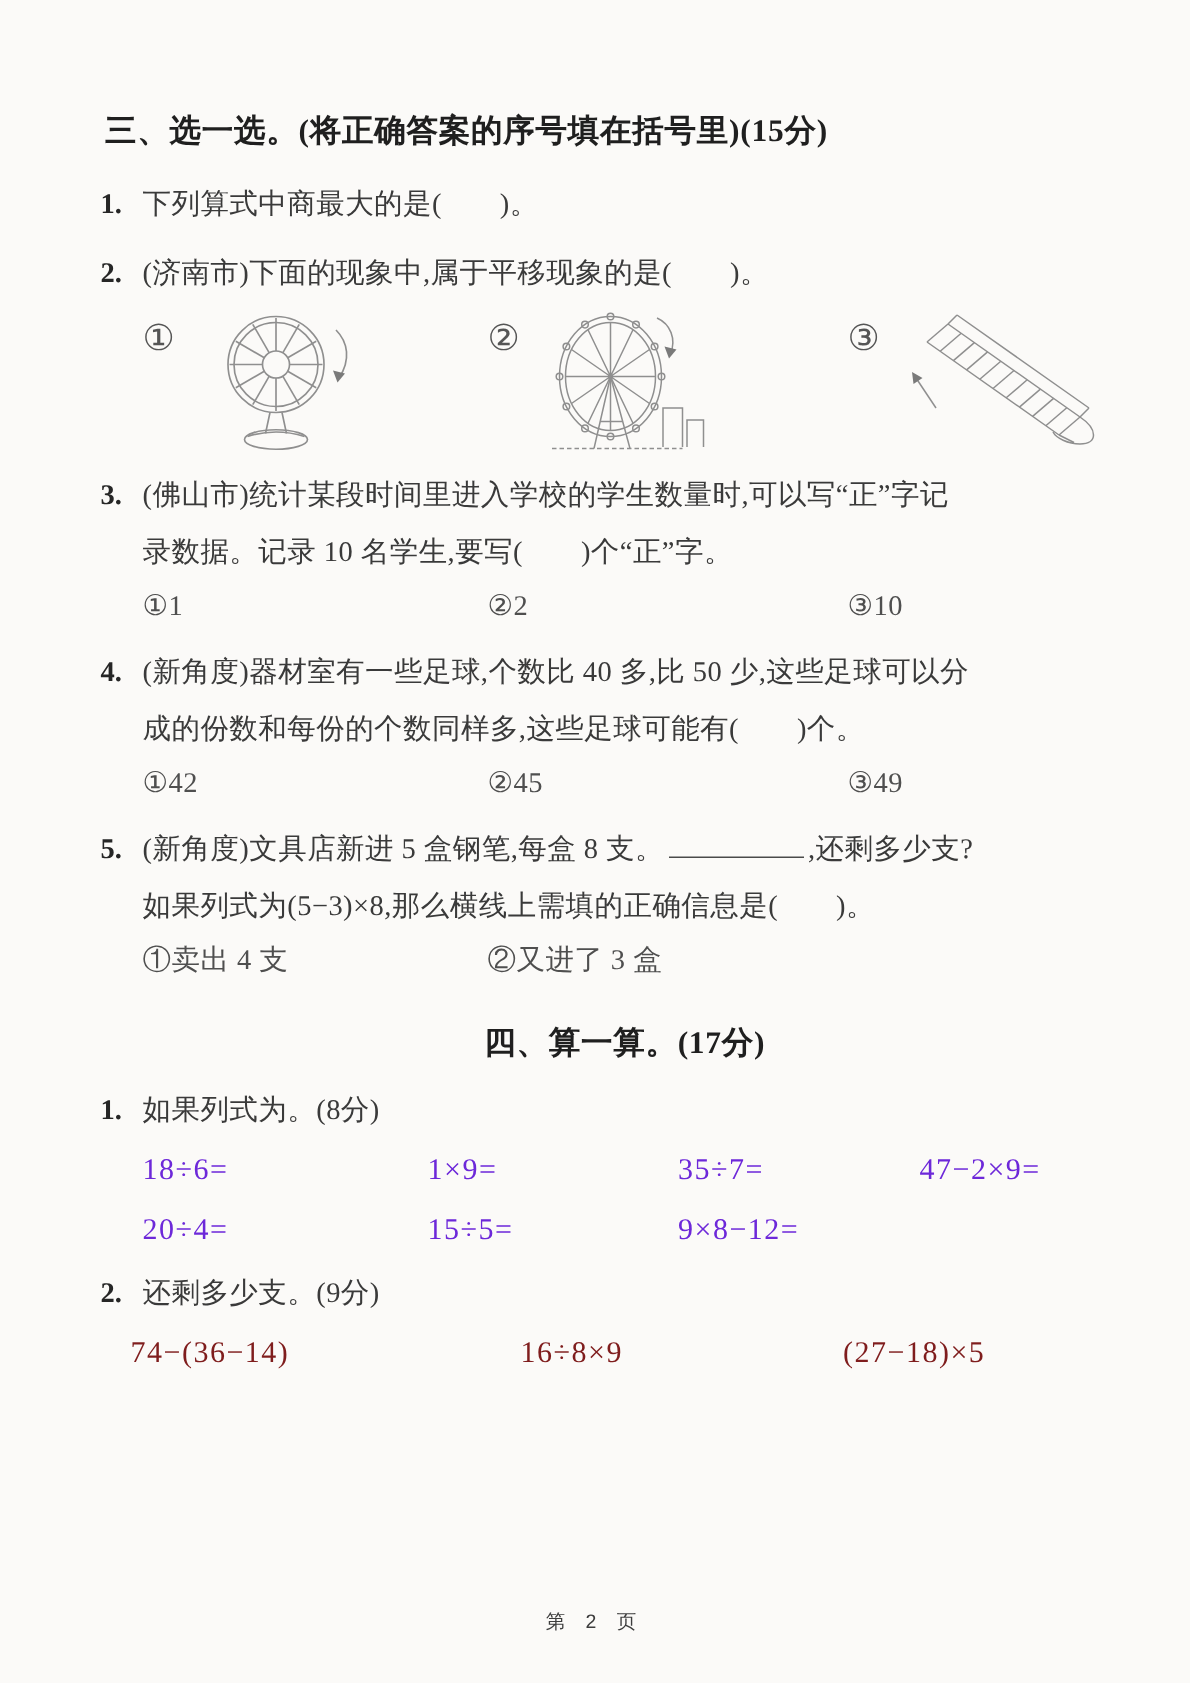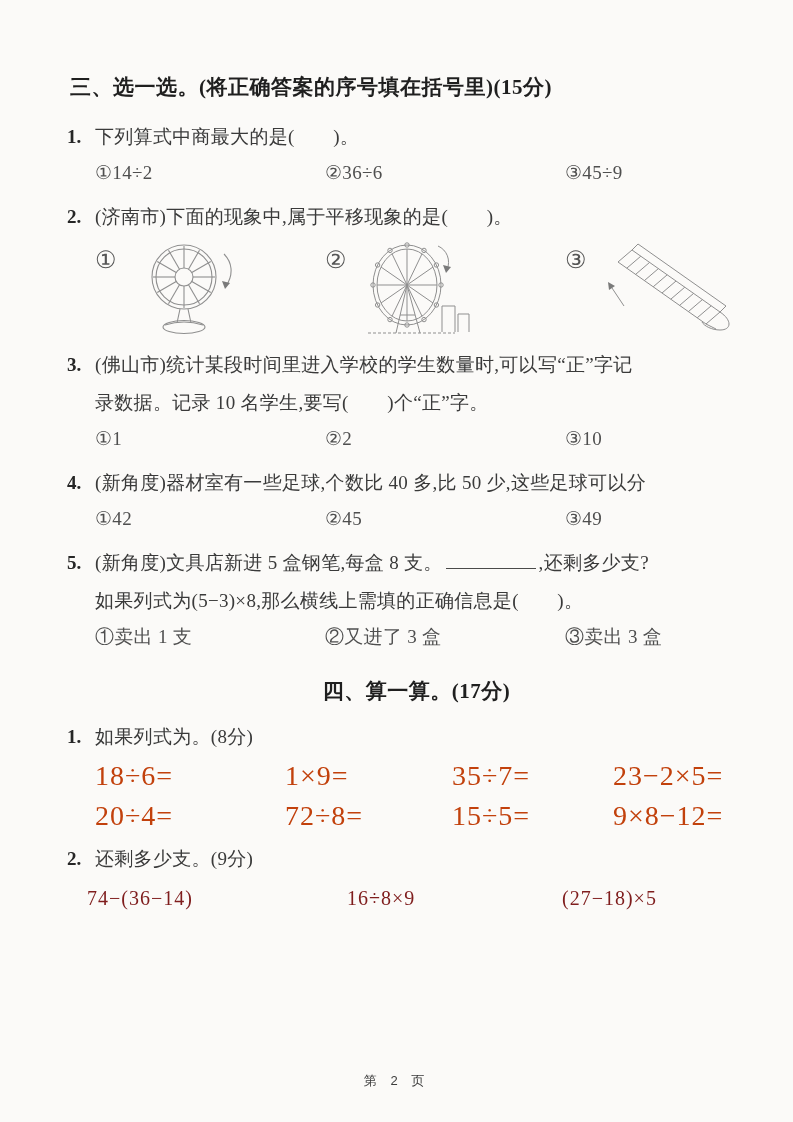--- a/index.html
+++ b/index.html
@@ -35,21 +35,21 @@
   .sketch { display:block; }
   .sketch * { vector-effect:non-scaling-stroke; }
 
   .blank {
     display:inline-block; width:90px; height:14px;
     border-bottom:1.6px solid #4a4a4a; margin:0 3px;
   }
 
   .calc-grid {
     display:grid; grid-template-columns:190px 167px 161px 1fr;
-    font-size:28px; line-height:40px; color:#c2410c; letter-spacing:1px;
+    font-size:20px; line-height:40px; color:#6d28d9; letter-spacing:1px;
     white-space:nowrap;
   }
   .calc-row3 {
     display:grid; grid-template-columns:260px 215px 1fr;
     font-size:20px; line-height:40px; color:#7f1d1d; letter-spacing:1px;
     margin-left:-8px; white-space:nowrap;
   }
 
   .mt4{margin-top:4px;} .mt8{margin-top:8px;} .mt10{margin-top:10px;}
   .mt16{margin-top:16px;} .mt22{margin-top:22px;text-align:center;}
@@ -64,25 +64,20 @@
 <body>
 
 <div class="page">
 
   <h2 class="sec-head">三、选一选。(将正确答案的序号填在括号里)(15分)</h2>
 
   <div class="q mt16">
     <span class="qnum">1.</span>
     <div class="qbody">
       <div class="qline">下列算式中商最大的是(　　)。</div>
-      <div class="opt-row">
-        <span class="opt">①14÷2</span>
-        <span class="opt">②36÷6</span>
-        <span class="opt">③45÷9</span>
-      </div>
     </div>
   </div>
 
   <div class="q mt8">
     <span class="qnum">2.</span>
     <div class="qbody">
       <div class="qline">(济南市)下面的现象中,属于平移现象的是(　　)。</div>
       <div class="fig-row">
 
         <div class="fig">
@@ -179,58 +174,57 @@
         <span class="opt">②2</span>
         <span class="opt">③10</span>
       </div>
     </div>
   </div>
 
   <div class="q mt8">
     <span class="qnum">4.</span>
     <div class="qbody">
       <div class="qline">(新角度)器材室有一些足球,个数比 40 多,比 50 少,这些足球可以分</div>
+      <div class="qline">成的份数和每份的个数同样多,这些足球可能有(　　)个。</div>
       <div class="opt-row">
         <span class="opt">①42</span>
         <span class="opt">②45</span>
         <span class="opt">③49</span>
       </div>
     </div>
   </div>
 
   <div class="q mt8">
     <span class="qnum">5.</span>
     <div class="qbody">
       <div class="qline">
         <span>(新角度)文具店新进 5 盒钢笔,每盒 8 支。</span><span class="blank"></span><span>,还剩多少支?</span>
       </div>
       <div class="qline">如果列式为(5−3)×8,那么横线上需填的正确信息是(　　)。</div>
       <div class="opt-row">
-        <span class="opt">①卖出 1 支</span>
+        <span class="opt">①卖出 4 支</span>
         <span class="opt">②又进了 3 盒</span>
-        <span class="opt">③卖出 3 盒</span>
       </div>
     </div>
   </div>
 
   <h2 class="sec-head mt22">四、算一算。(17分)</h2>
 
   <div class="q mt10">
     <span class="qnum">1.</span>
     <div class="qbody">
       <div class="qline">如果列式为。(8分)</div>
       <div class="calc-grid">
         <span>18÷6=</span>
         <span>1×9=</span>
         <span>35÷7=</span>
-        <span>23−2×5=</span>
+        <span>47−2×9=</span>
       </div>
       <div class="calc-grid">
         <span>20÷4=</span>
-        <span>72÷8=</span>
         <span>15÷5=</span>
         <span>9×8−12=</span>
       </div>
     </div>
   </div>
 
   <div class="q mt4">
     <span class="qnum">2.</span>
     <div class="qbody">
       <div class="qline">还剩多少支。(9分)</div>

